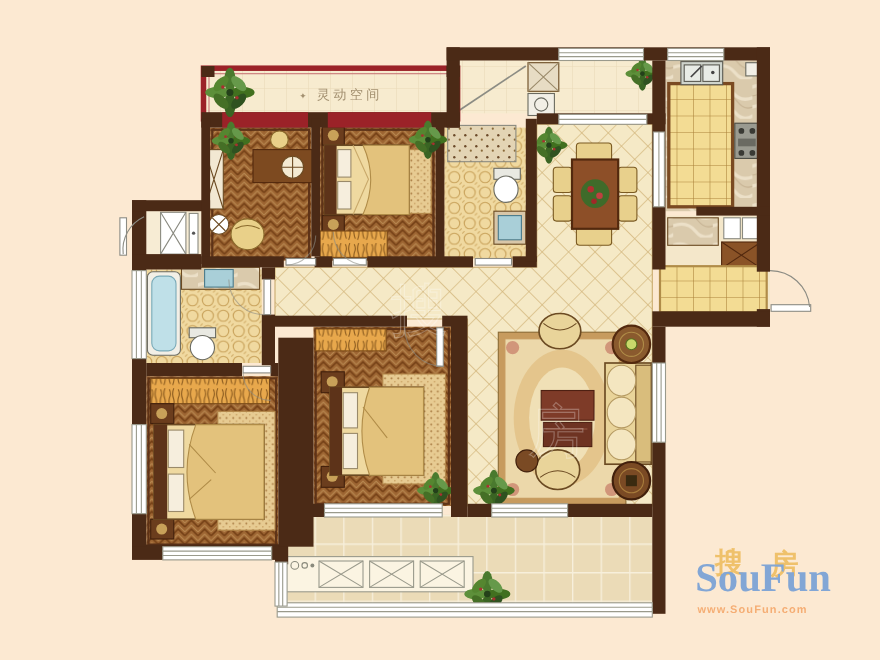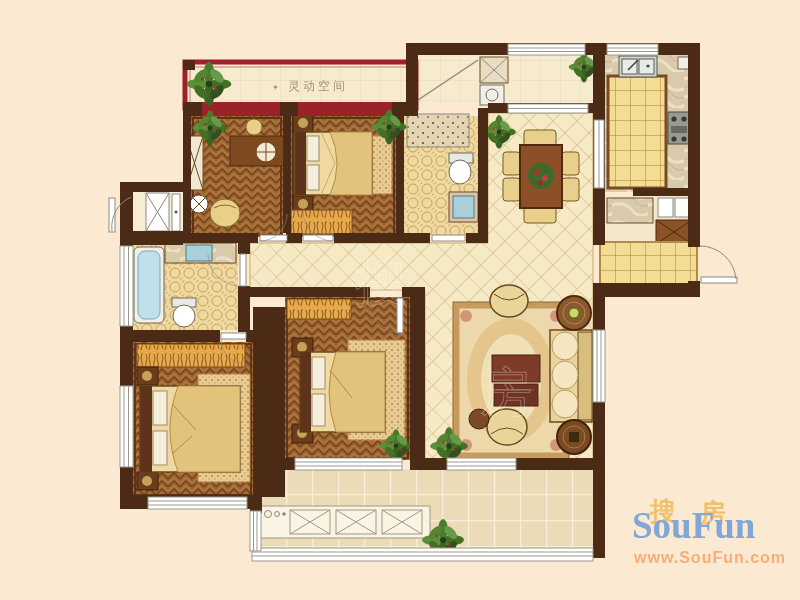--- a/index.html
+++ b/index.html
@@ -9,21 +9,21 @@
   html,body{margin:0;padding:0;}
   body{width:800px;height:600px;overflow:hidden;font-family:"Liberation Sans",sans-serif;}
   .stage{position:relative;width:800px;height:600px;background:var(--background);}
   svg{position:absolute;left:0;top:0;}
   .logo{position:absolute;left:630px;top:492px;width:140px;height:76px;opacity:.95;}
   .logo .cn{position:absolute;font-weight:bold;font-size:26px;color:var(--logo_orange);
     font-family:"Liberation Sans",sans-serif;}
   .logo .cn.l{left:20px;top:2px;} .logo .cn.r{left:70px;top:4px;}
   .logo .en{position:absolute;left:2px;top:12px;font-family:"Liberation Serif",serif;
     font-weight:bold;font-size:37px;color:var(--logo_blue);letter-spacing:0px;text-align:right;}
-  .logo .url{position:absolute;left:4px;top:57px;font-weight:bold;font-size:16px;
+  .logo .url{position:absolute;left:4px;top:57px;font-weight:bold;font-size:10px;
     color:var(--logo_url);letter-spacing:1px;}
   text.cjk{font-family:"Liberation Sans",sans-serif;}
 </style>
 </head>
 <body>
 
 <div class="stage">
 <svg width="800" height="600" viewBox="0 0 800 600">
   <defs>
 

